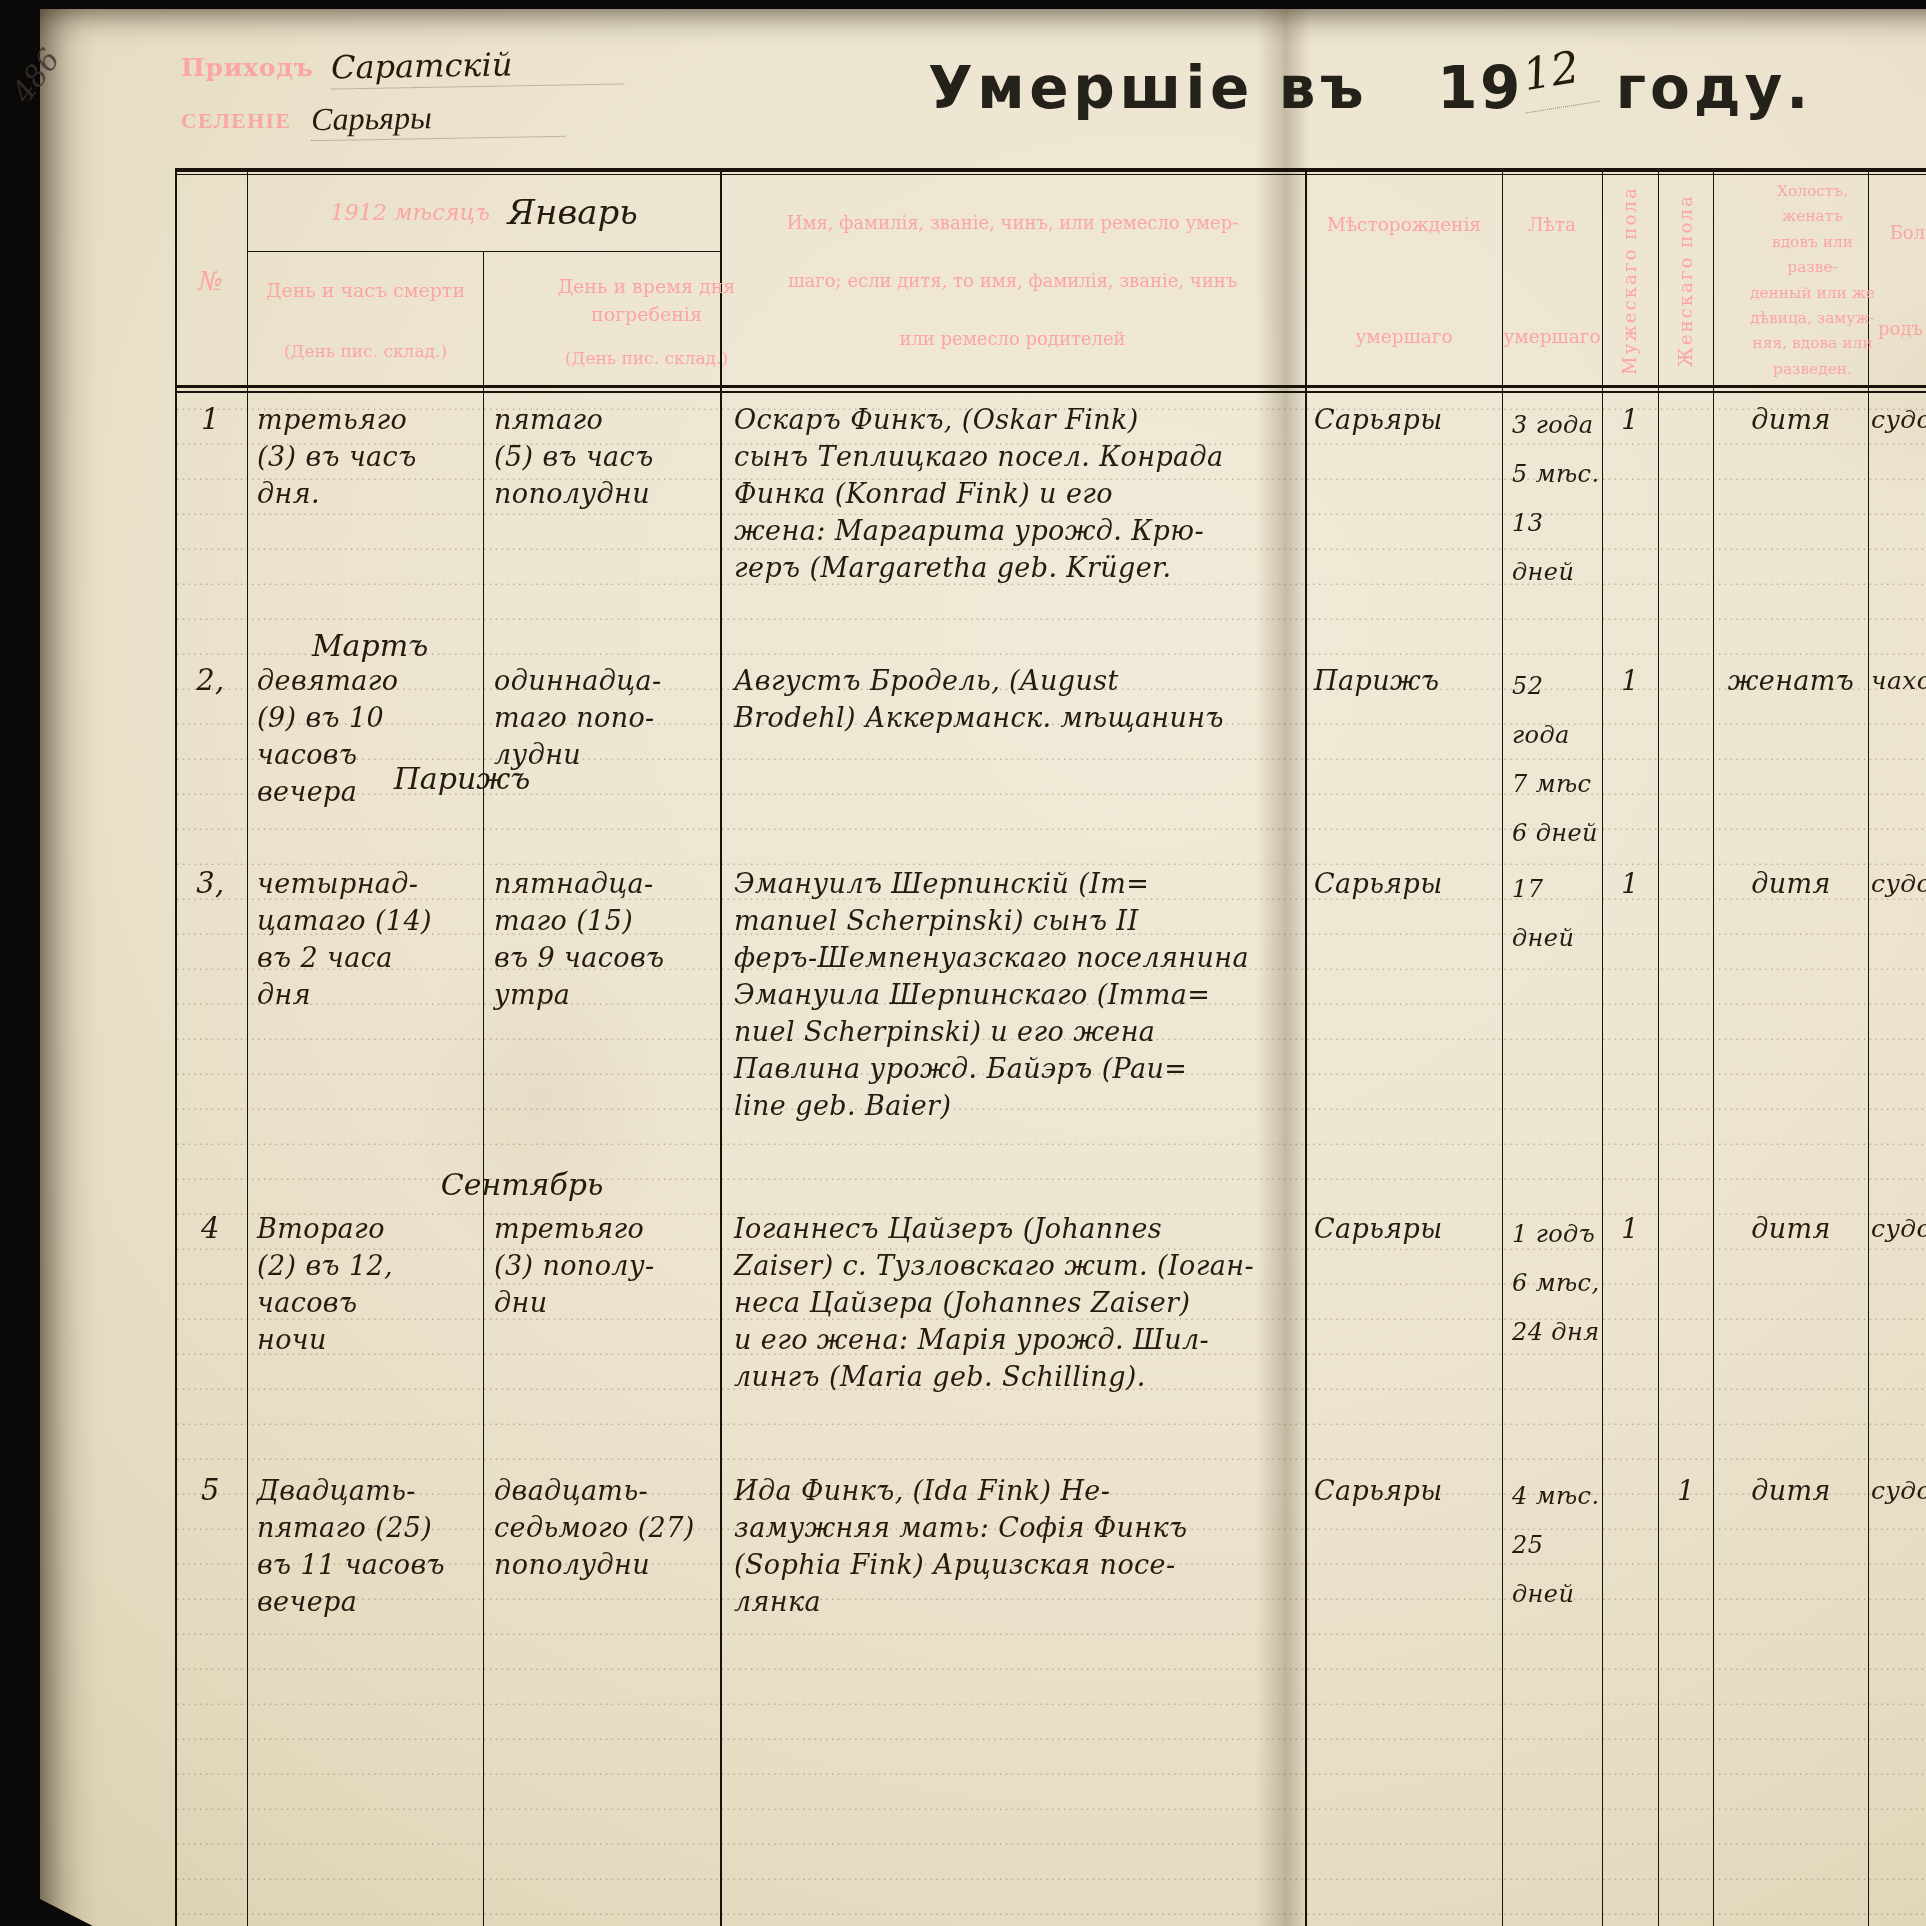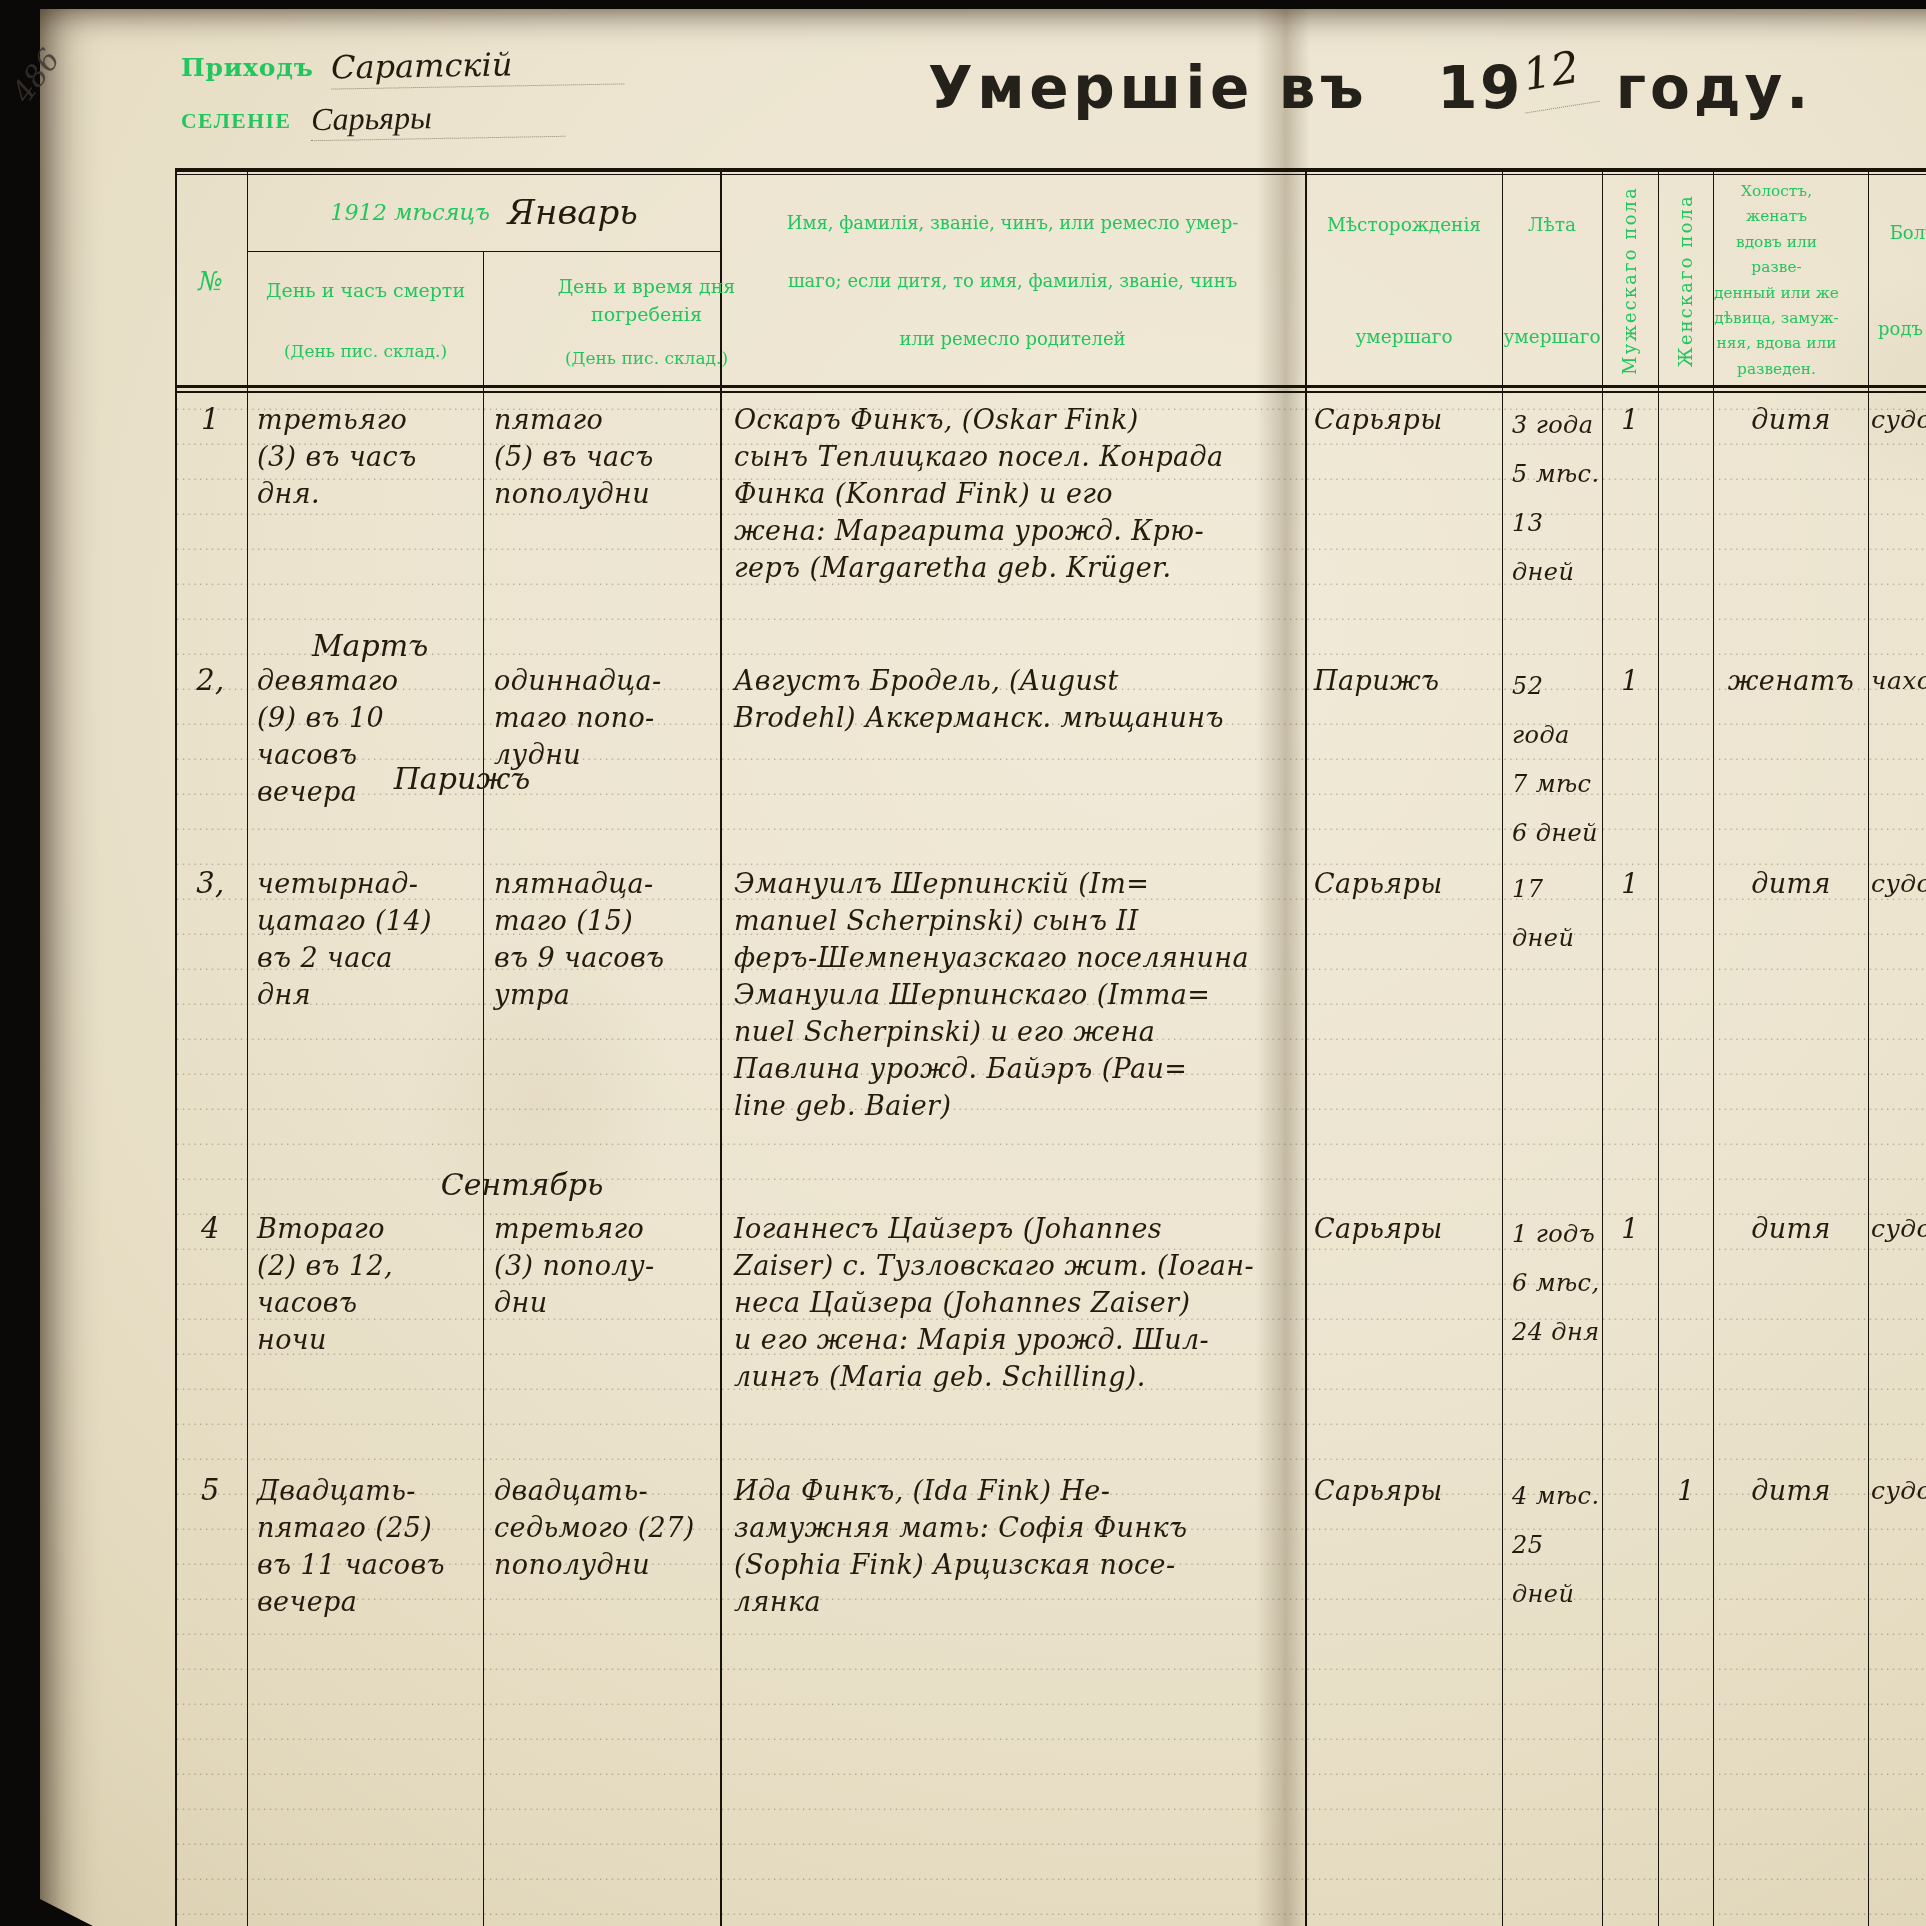--- a/index.html
+++ b/index.html
@@ -15,21 +15,21 @@
   .fold{position:absolute;left:1256px;top:8.5px;height:1956px;width:54px;
     background:linear-gradient(90deg,transparent,rgba(75,58,30,.20) 45%,rgba(75,58,30,.26) 55%,transparent);}
   .stain{position:absolute;border-radius:50%;pointer-events:none;}
   .corner{position:absolute;background:#0a0908;}
   
   .hline,.vline{position:absolute;background:#18140c;}
   .guides{position:absolute;left:176px;top:390px;width:2261px;height:1576px;
     background-image:radial-gradient(circle at 1.5px 1.5px,rgba(80,64,42,.55) 0.7px,transparent 1px);
     background-size:5.8px 35px;background-position:0 17.7px;}
   
-  .printed{color:#22c55e;}
+  .printed{color:#fca5a5;}
   .hcell{position:absolute;display:flex;flex-direction:column;align-items:center;
          justify-content:center;text-align:center;color:#2f2719;}
   .pre{white-space:pre-line;}
   .vert{writing-mode:vertical-rl;transform:rotate(180deg);letter-spacing:2.3px;}
   
   .hw{font-style:italic;color:#241a0e;}
   .entry{position:absolute;left:0;right:0;height:0;}
   .cell{position:absolute;top:0;font-size:27px;line-height:37px;letter-spacing:0.4px;}
   .c-no{left:175px;width:71px;text-align:center;font-size:29px;}
   .c-death{left:257px;width:223px;}
@@ -129,21 +129,21 @@
   </div>
 
   <div class="hcell" style="left:1602px;top:175px;width:56px;height:211px;">
     <span class="printed vert" style="font-size:17.7px;">Мужескаго пола</span>
   </div>
 
   <div class="hcell" style="left:1658px;top:175px;width:56px;height:211px;">
     <span class="printed vert" style="font-size:17.7px;">Женскаго пола</span>
   </div>
 
-  <div class="hcell" style="left:1713px;top:175px;width:127px;height:211px;">
+  <div class="hcell" style="left:1749px;top:175px;width:127px;height:211px;">
     <span class="printed pre" style="font-size:15.4px;line-height:25.4px;">Холостъ, женатъ
 вдовъ или разве-
 денный или же
 дѣвица, замуж-
 няя, вдова или
 разведен.</span>
   </div>
 
   <div class="hcell" style="left:1868px;top:175px;width:139px;height:211px;">
     <span class="printed pre" style="font-size:18px;line-height:96px;">Болѣзнь и

